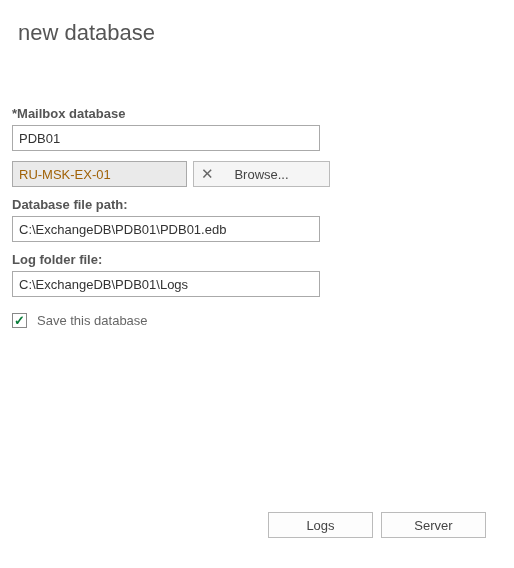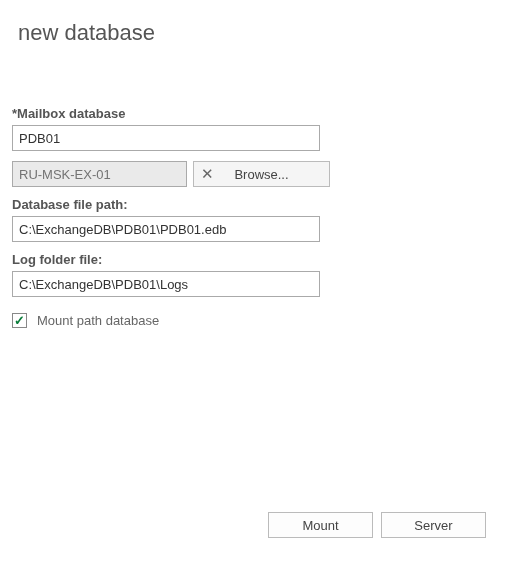--- a/index.html
+++ b/index.html
@@ -57,21 +57,21 @@
       border: 1px solid #aaa;
       background: #eaeaea;
     }
     .server-input {
       flex: 1;
       border: none;
       background: transparent;
       padding: 3px 6px;
       font-size: 13px;
       font-family: inherit;
-      color: #737373;
+      color: #a16207;
       outline: none;
     }
     .clear-btn {
       width: 22px;
       height: 24px;
       display: flex;
       align-items: center;
       justify-content: center;
       cursor: pointer;
       color: #666;
@@ -158,19 +158,19 @@
   <input type="text" class="text-input" value="C:\ExchangeDB\PDB01\PDB01.edb" style="">
 </div>
 
 <div class="field-group">
   <span class="label">Log folder file:</span>
   <input type="text" class="text-input" value="C:\ExchangeDB\PDB01\Logs" style="">
 </div>
 
 <div class="checkbox-row">
   <span class="checkbox checked"></span>
-  <span class="checkbox-label">Mount path database</span>
+  <span class="checkbox-label">Save this database</span>
 </div>
 
 <div class="footer">
-  <button class="footer-btn">Mount</button>
+  <button class="footer-btn">Logs</button>
   <button class="footer-btn">Server</button>
 </div>
 
 </body></html>

